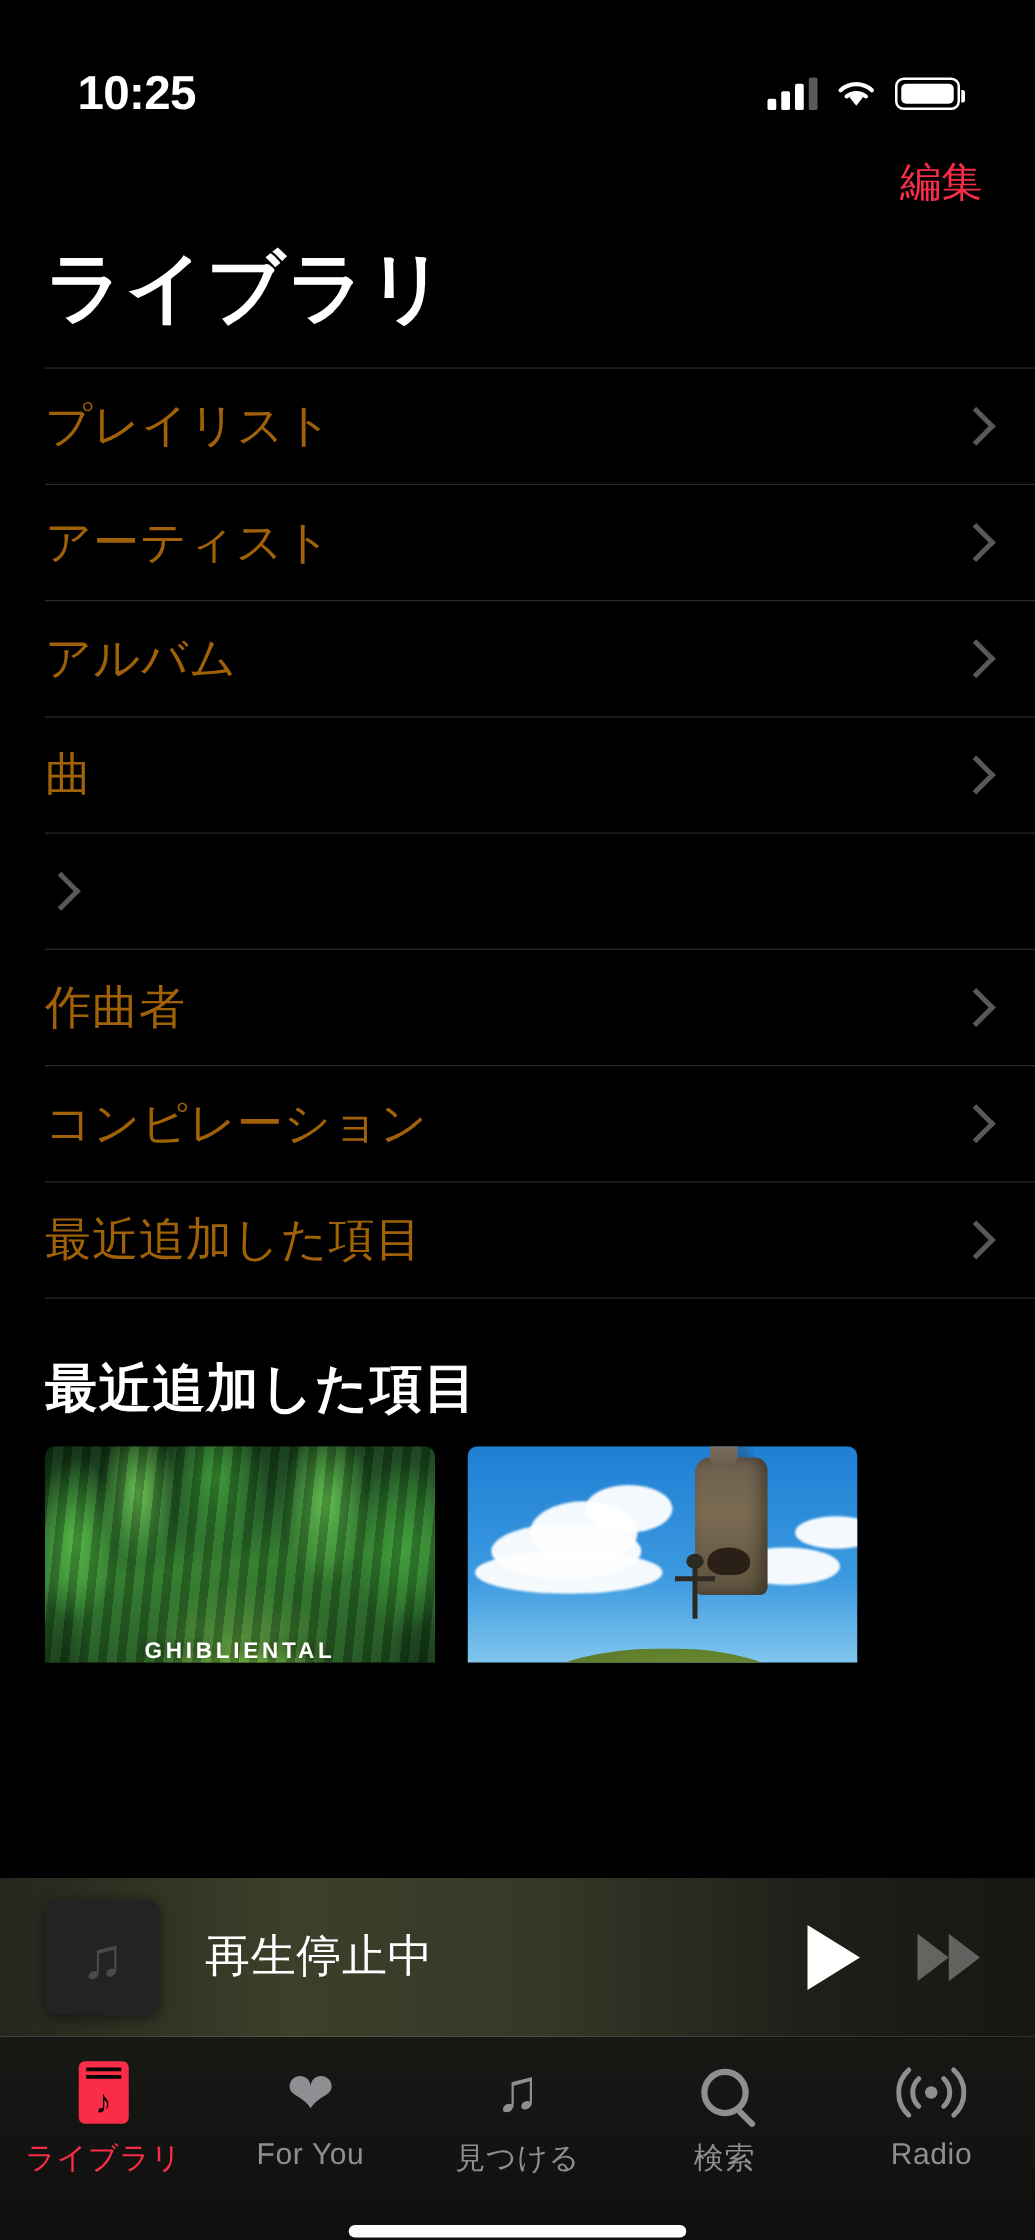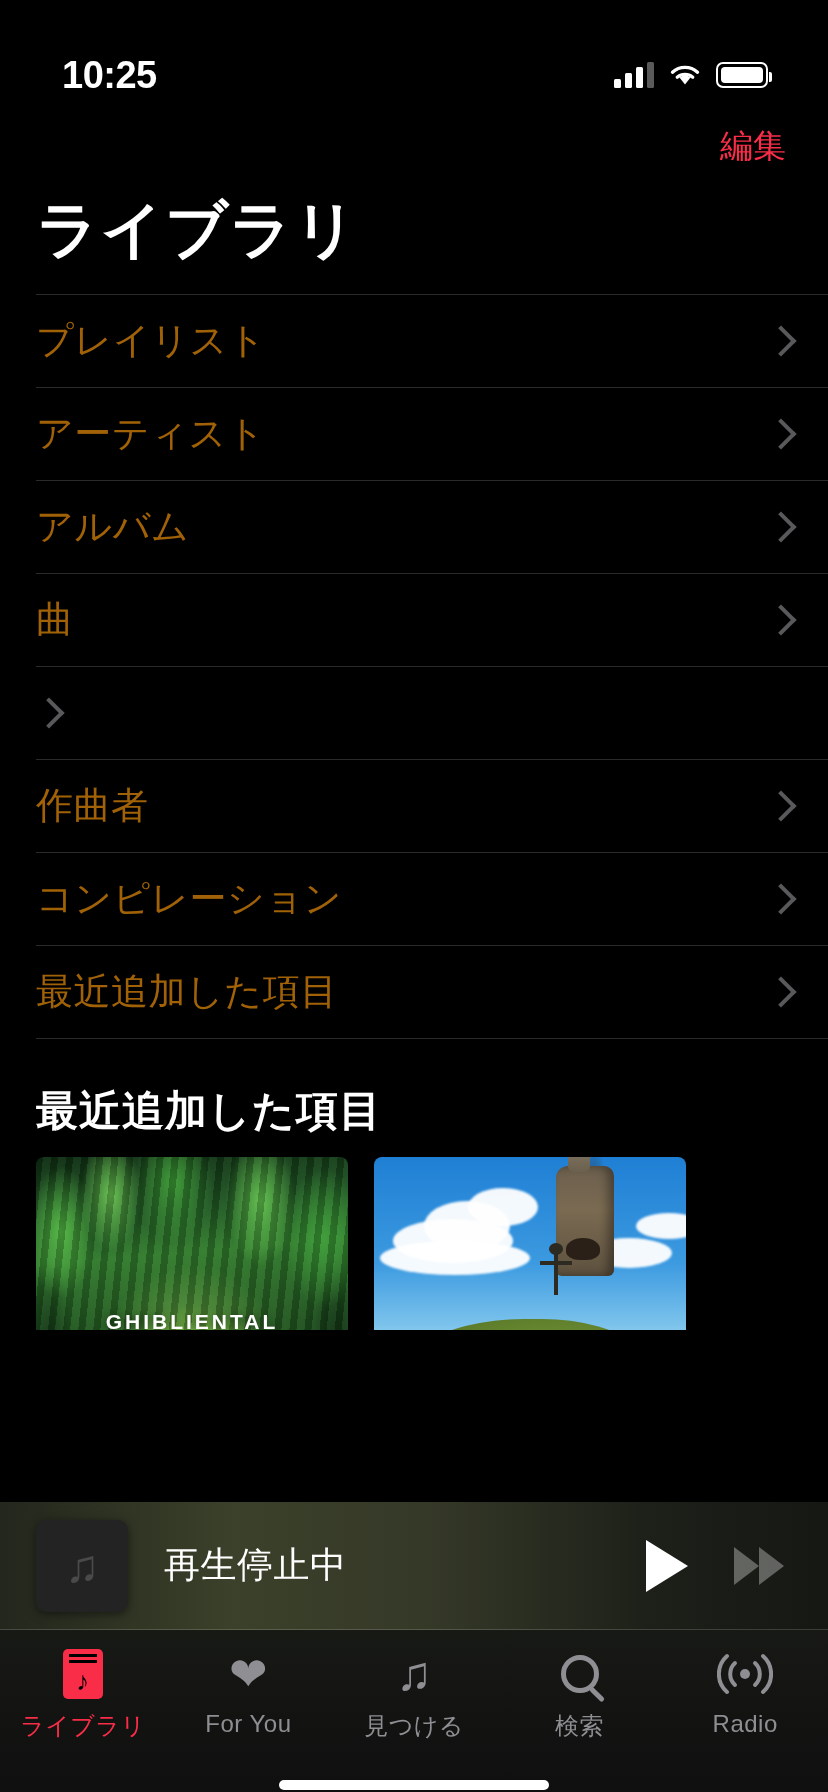--- a/index.html
+++ b/index.html
@@ -124,21 +124,21 @@
   }
   .art-forest::after{
     content:""; position:absolute; inset:0;
     background:
       repeating-linear-gradient(96deg, rgba(0,0,0,0.22) 0 7px, rgba(255,255,255,0.035) 7px 15px),
       radial-gradient(ellipse 30% 26% at 50% 78%, rgba(255,255,235,0.75), rgba(255,255,255,0) 70%);
   }
   .album-word{
     position:absolute; left:0; right:0; top:49%;
     text-align:center; color:#ffffff;
-    font-size:21px; letter-spacing:3px; font-weight:600;
+    font-size:18px; letter-spacing:3px; font-weight:600;
     text-shadow:0 0 8px rgba(0,0,0,0.55);
     z-index:4;
   }
 
   
   .art-castle{
     width:100%; height:100%; position:relative;
     background:linear-gradient(180deg,#1f7fd4 0%, #3c9ae0 34%, #7cc3ec 54%, #a9d7ef 62%, #a9d7ef 64%, #7ea83c 64.5%, #8fb845 100%);
     overflow:hidden;
   }

